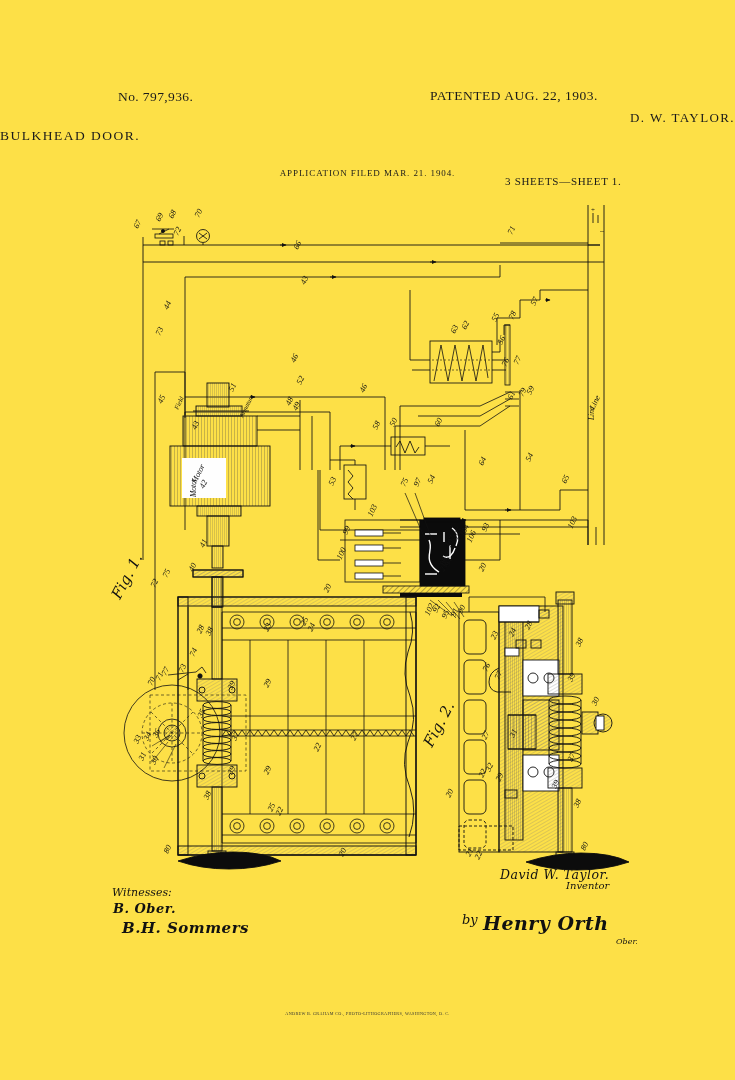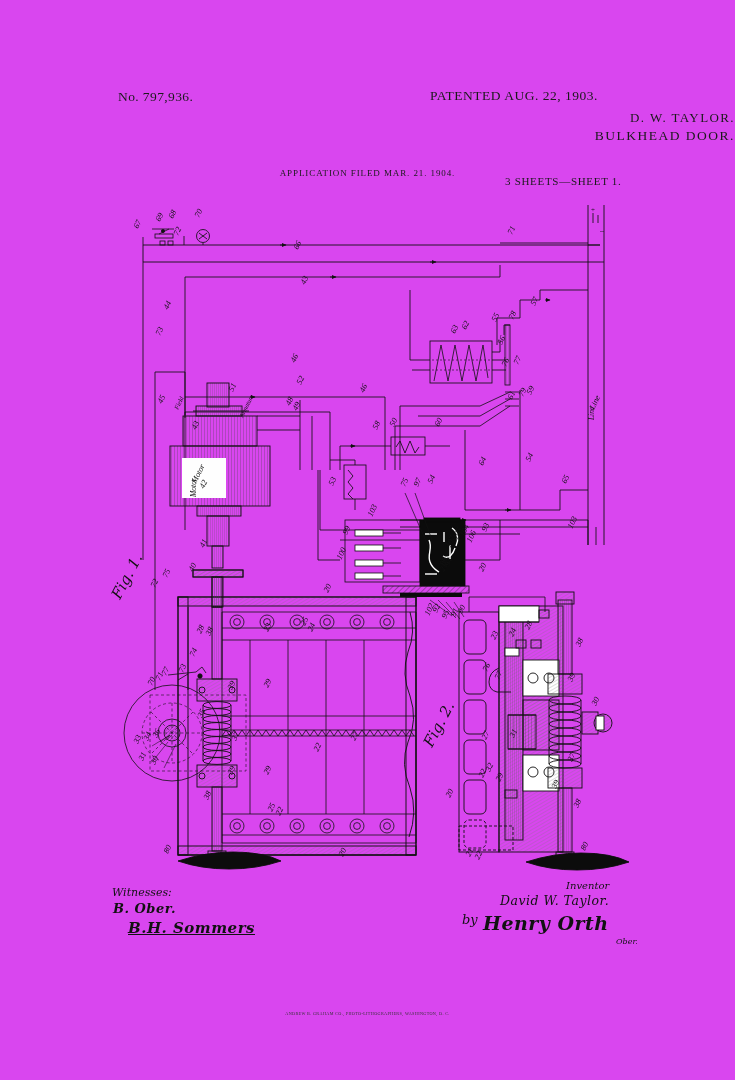--- a/index.html
+++ b/index.html
@@ -11,21 +11,21 @@
     width: 735px;
     height: 1080px;
     position: relative;
     font-family: "Liberation Serif", serif;
     color: #1a1a1a;
     overflow: hidden;
   }
   .page {
     position: absolute;
     inset: 0;
-    background: #d946ef;
+    background: #fde047;
   }
 
   
   .hdr-patno {
     position: absolute;
     left: 118px; top: 89px;
     font-size: 13.5px;
     letter-spacing: 0.4px;
     font-family: "Liberation Serif", serif;
   }
@@ -38,21 +38,21 @@
   .hdr-inventor {
     position: absolute;
     left: 0; right: 0; top: 110px;
     text-align: right;
     font-size: 13px;
     letter-spacing: 1.4px;
   }
   .hdr-title {
     position: absolute;
     left: 0; right: 0; top: 128px;
-    text-align: right;
+    text-align: left;
     font-size: 13.5px;
     letter-spacing: 1.5px;
   }
   .hdr-appl {
     position: absolute;
     left: 0; right: 0; top: 149px;
     text-align: center;
     font-size: 9px;
     letter-spacing: 0.9px;
     margin-top: 19px;
@@ -81,23 +81,23 @@
   
   .sig {
     position: absolute;
     font-family: "DejaVu Serif", serif;
     font-style: italic;
     color: #111;
     white-space: nowrap;
   }
   .sig-witness-label { left: 112px; top: 886px; font-size: 11px; }
   .sig-w1 { left: 113px; top: 901px; font-size: 13px; font-weight: bold; letter-spacing:0.5px;font-style:italic;}
-  .sig-w2 { left: 128px; top: 919px; font-size: 15px; font-weight: bold; letter-spacing:0.5px;text-decoration:underline;}
+  .sig-w2 { left: 122px; top: 919px; font-size: 15px; font-weight: bold; letter-spacing:0.5px;}
   .sig-inv-label { left: 566px; top: 880px; font-size: 10px; }
-  .sig-inv { left: 500px; top: 893px; font-size: 12.5px; letter-spacing:0.5px;}
+  .sig-inv { left: 500px; top: 867px; font-size: 12.5px; letter-spacing:0.5px;}
   .sig-by { left: 462px; top: 912px; font-size: 13px; }
   .sig-atty { left: 483px; top: 912px; font-size: 19px; font-weight: bold; letter-spacing: 0.5px;}
   .sig-attylbl { left: 616px; top: 937px; font-size: 8px; }
 </style>
 </head>
 <body>
 
 <div class="page">
 
   <div class="hdr-patno">No. 797,936.</div>

